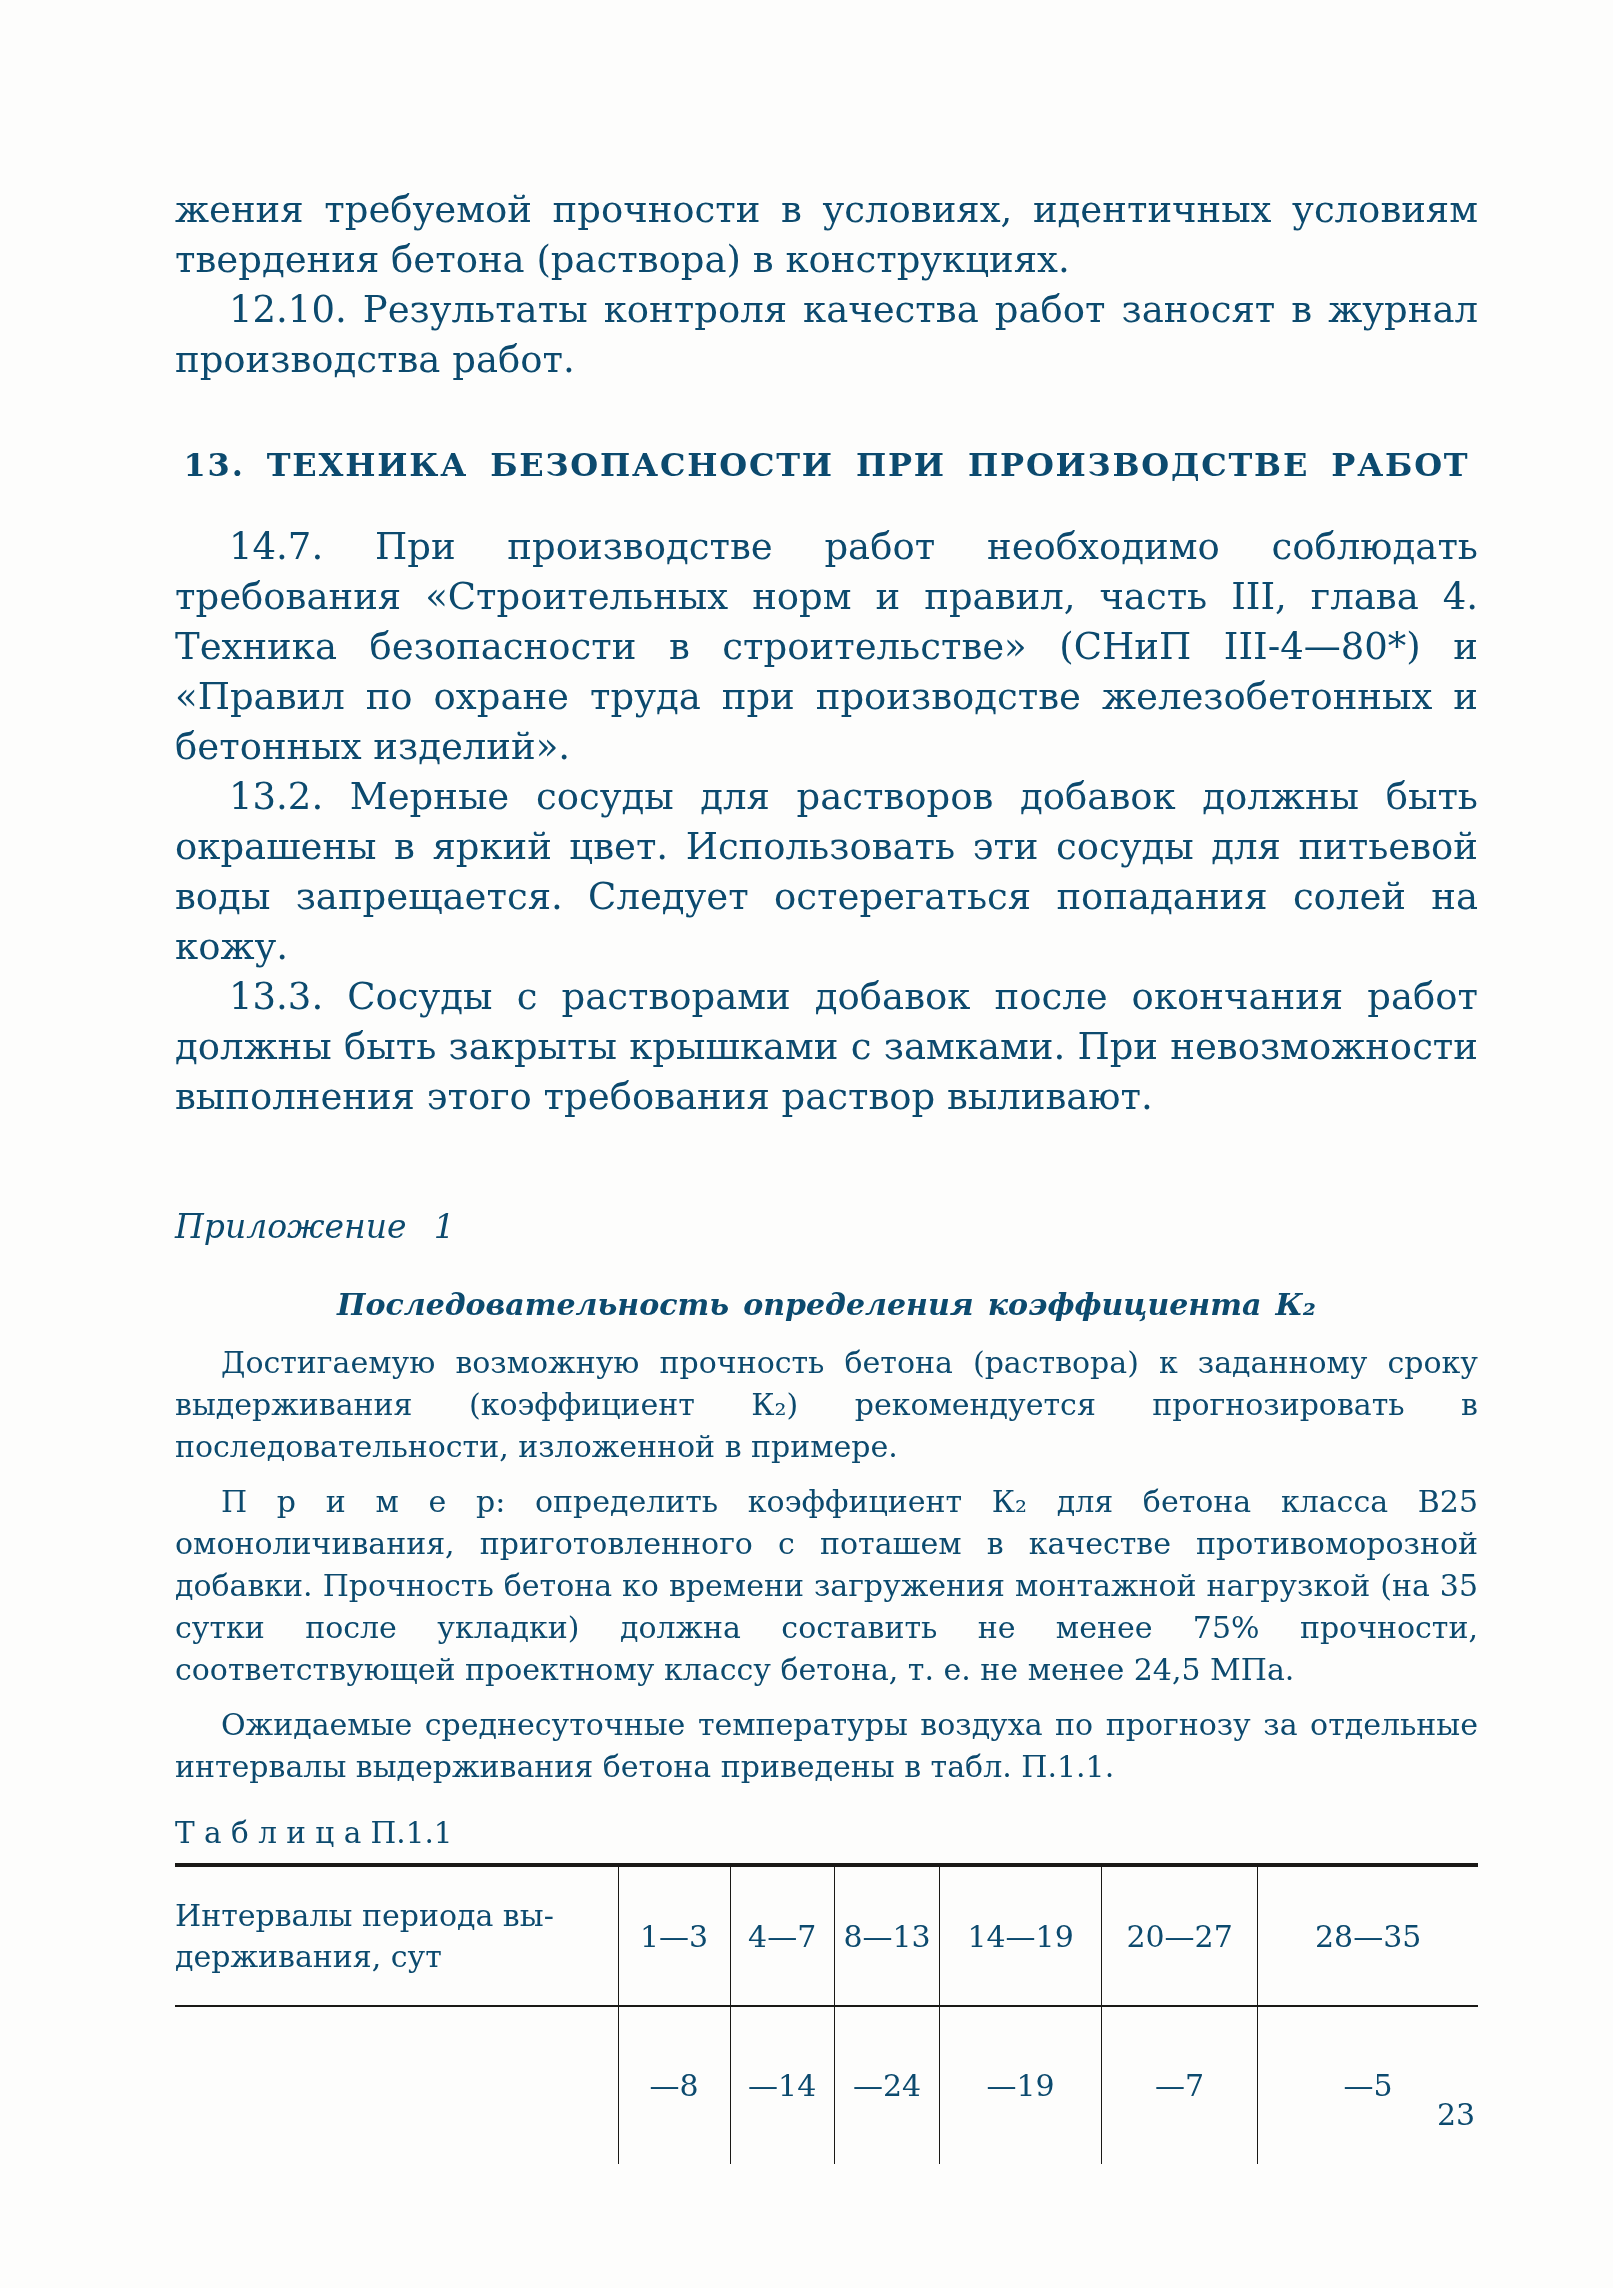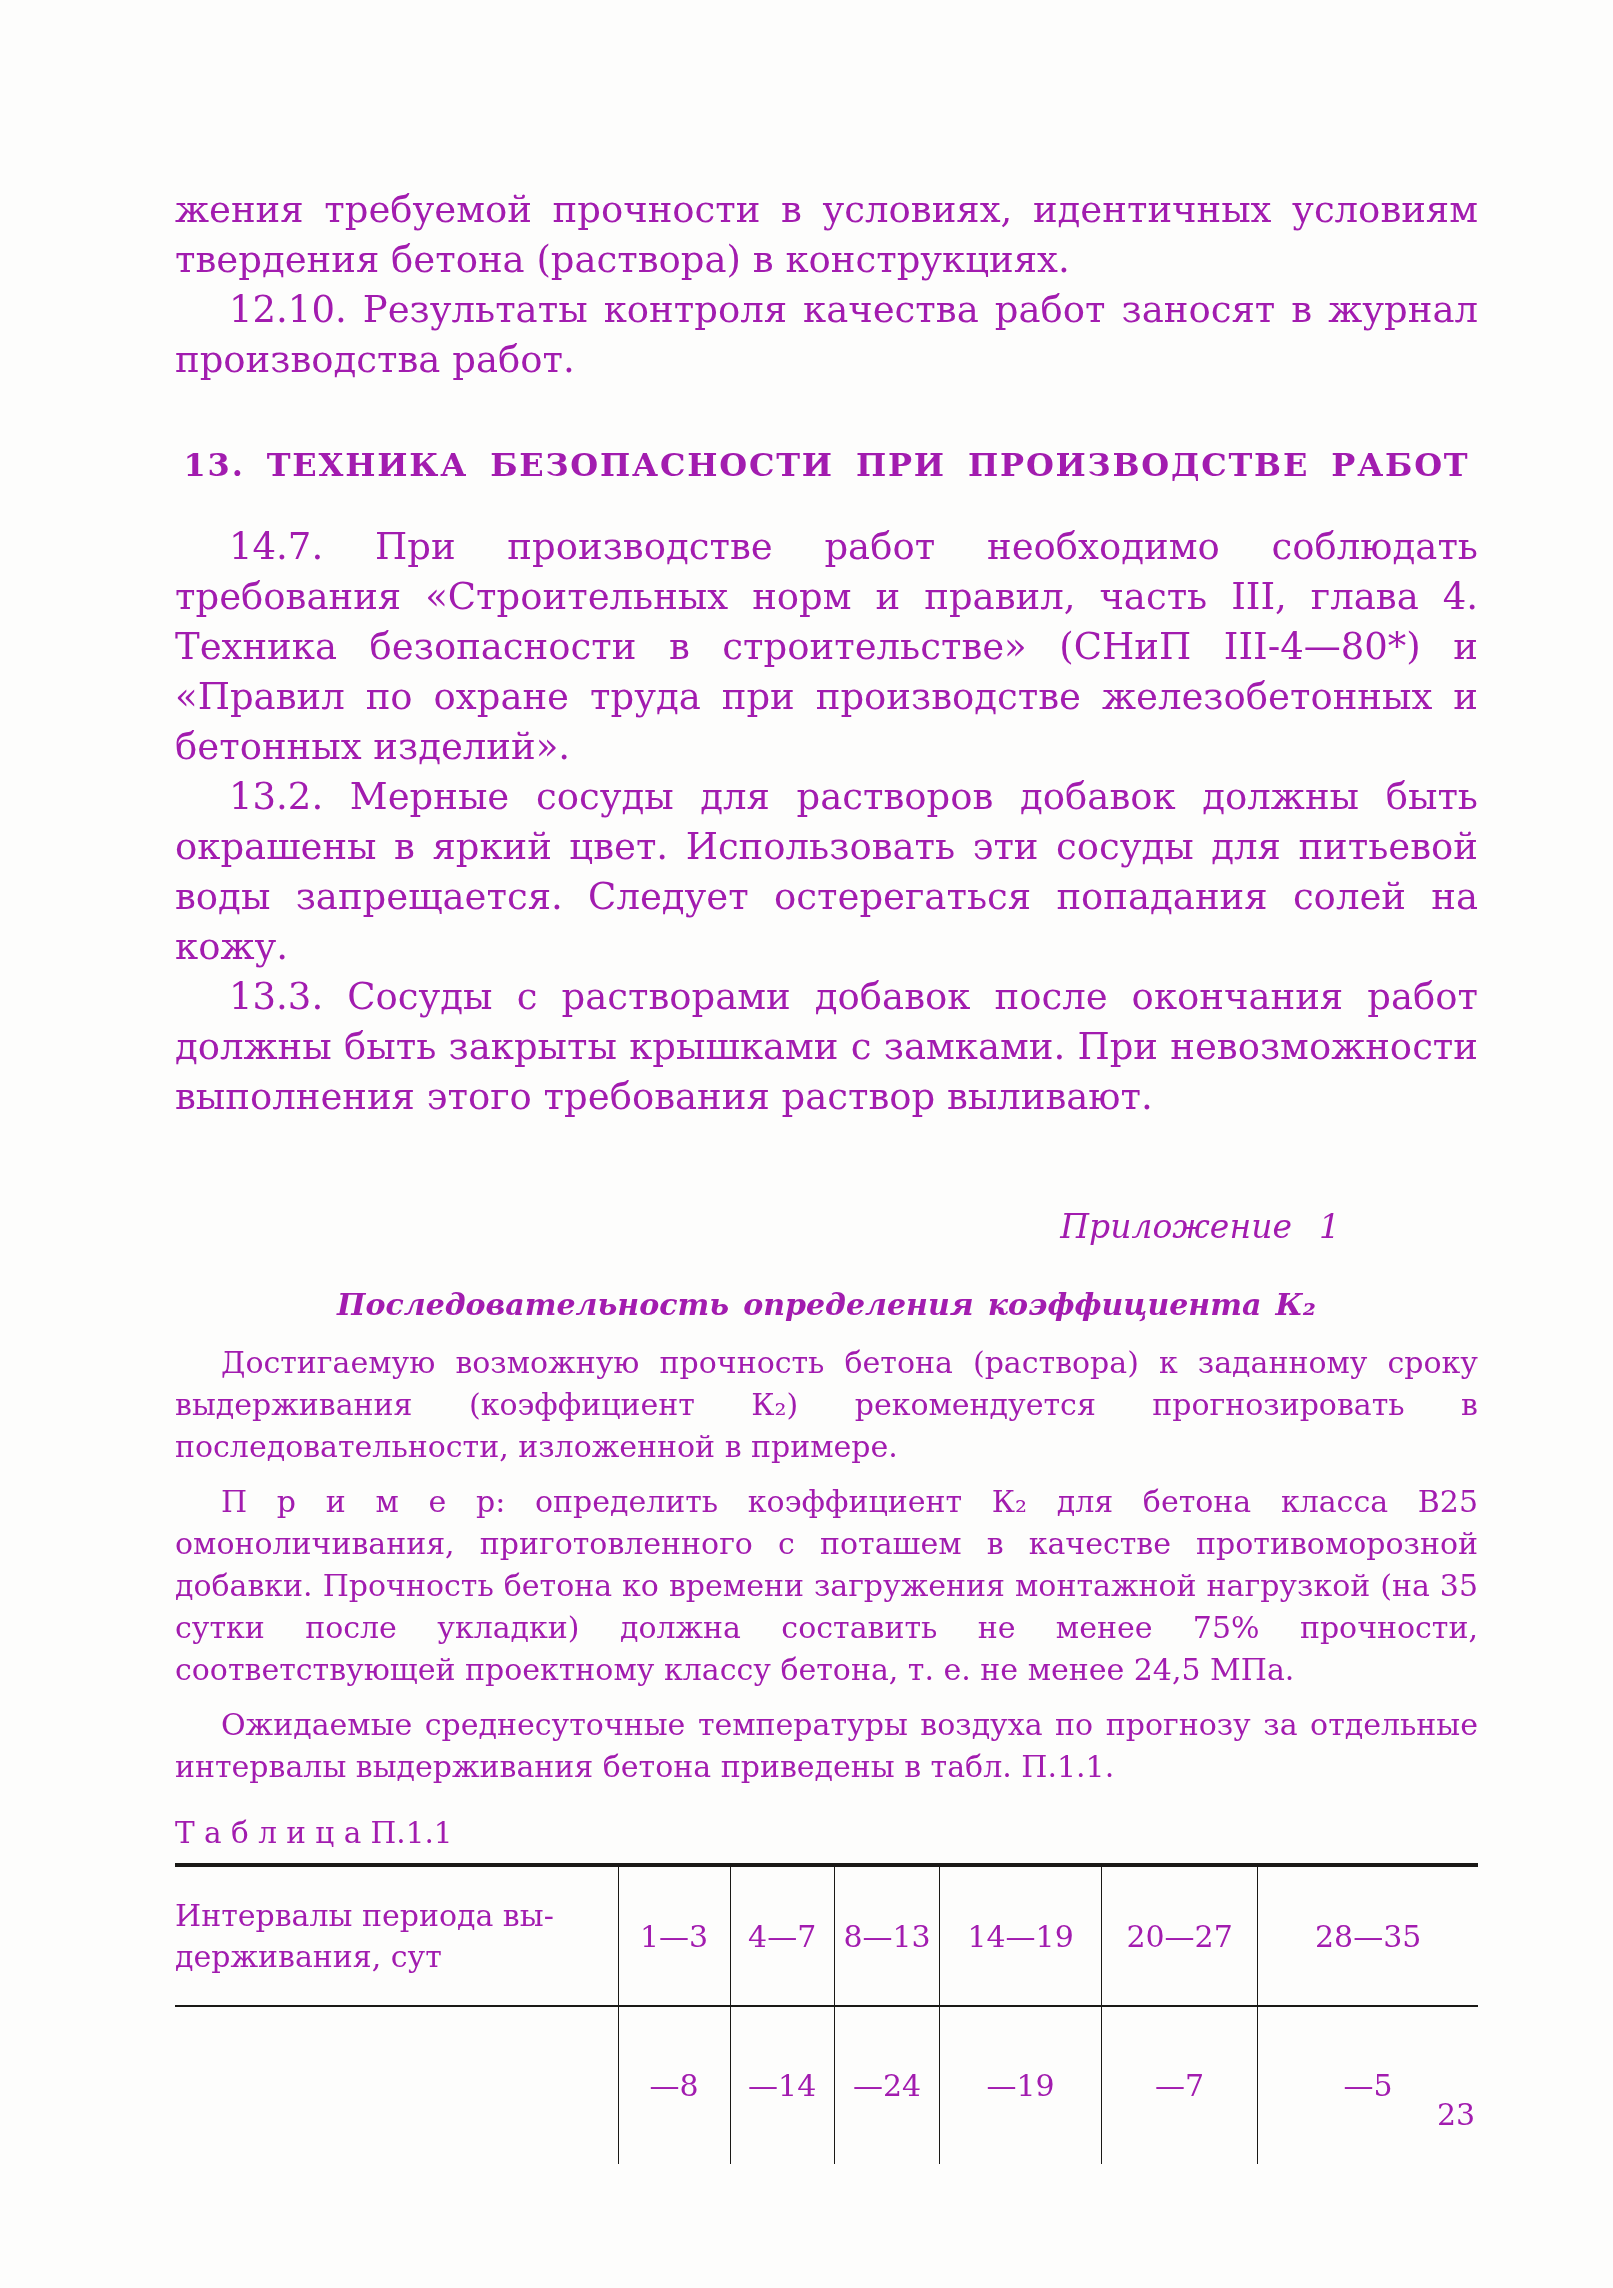--- a/index.html
+++ b/index.html
@@ -2,21 +2,21 @@
 <html style="font-size:14.8px"><head>
 <meta charset="utf-8">
 <style>
   html, body { margin: 0; padding: 0; background: #e8e8e8; }
   .page {
     position: relative;
     width: 1613px;
     height: 2289px;
     margin: 0 auto;
     background: #fdfdfc;
-    color: #a21caf;
+    color: #0c4a6e;
     font-family: "DejaVu Serif", "Liberation Serif", serif;
     overflow: hidden;
   }
   .content {
     position: absolute;
     left: 175px;
     top: 185px;
     width: 1303px;
   }
   .para {
@@ -33,21 +33,21 @@
     line-height: 39px;
     font-weight: bold;
     text-align: center;
     letter-spacing: 1.8px;
     word-spacing: 9.2px;
   }
   .appendix-label {
     margin-top: 85px;
     font-size: 33px;
     font-style: italic;
-    text-align: right;
+    text-align: left;
     padding-right: 138px;
     word-spacing: 16.6px;
   }
   .appendix-heading {
     margin: 41px 0 0 0;
     font-size: 30px;
     font-weight: bold;
     text-align: center;
     word-spacing: 3.7px;
     font-style: italic;

